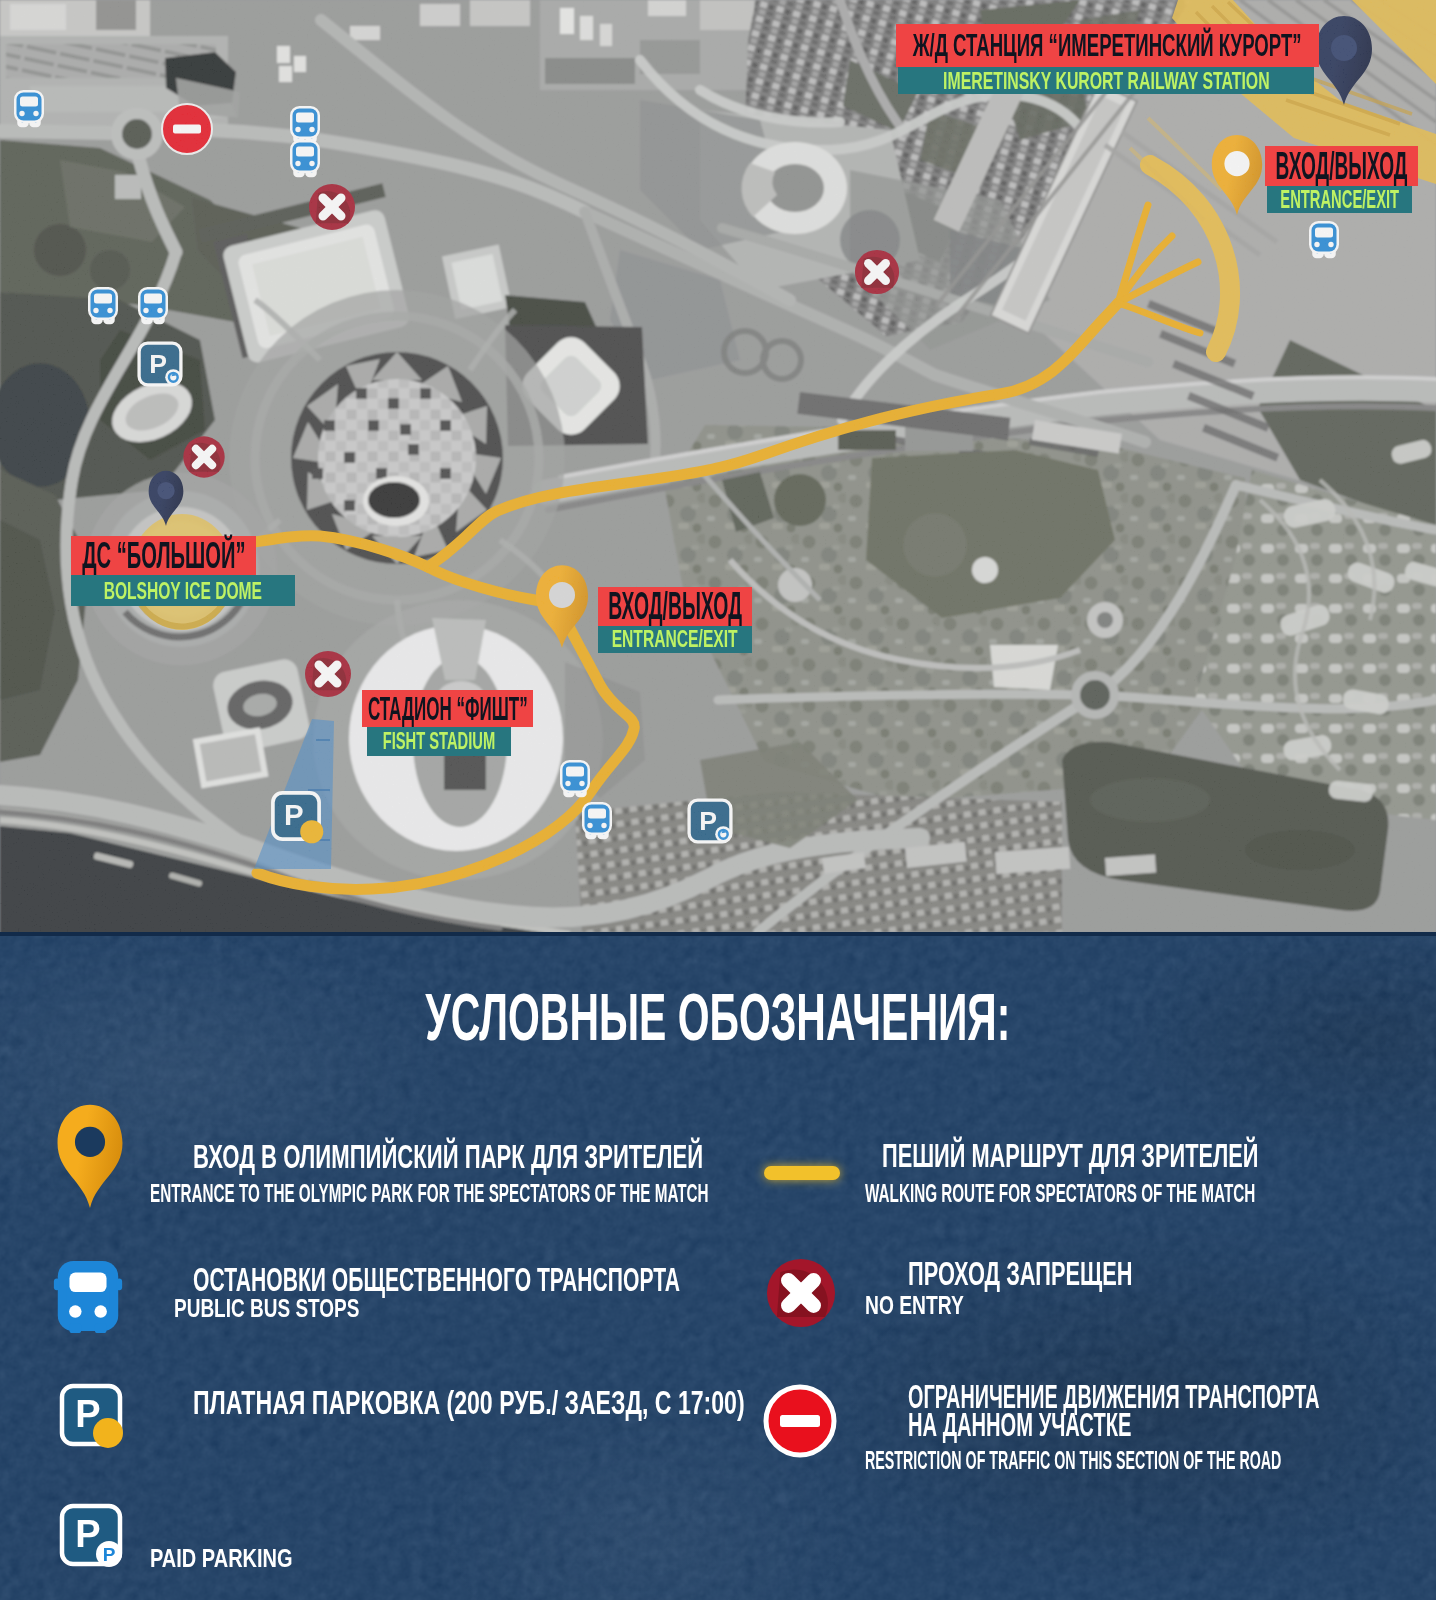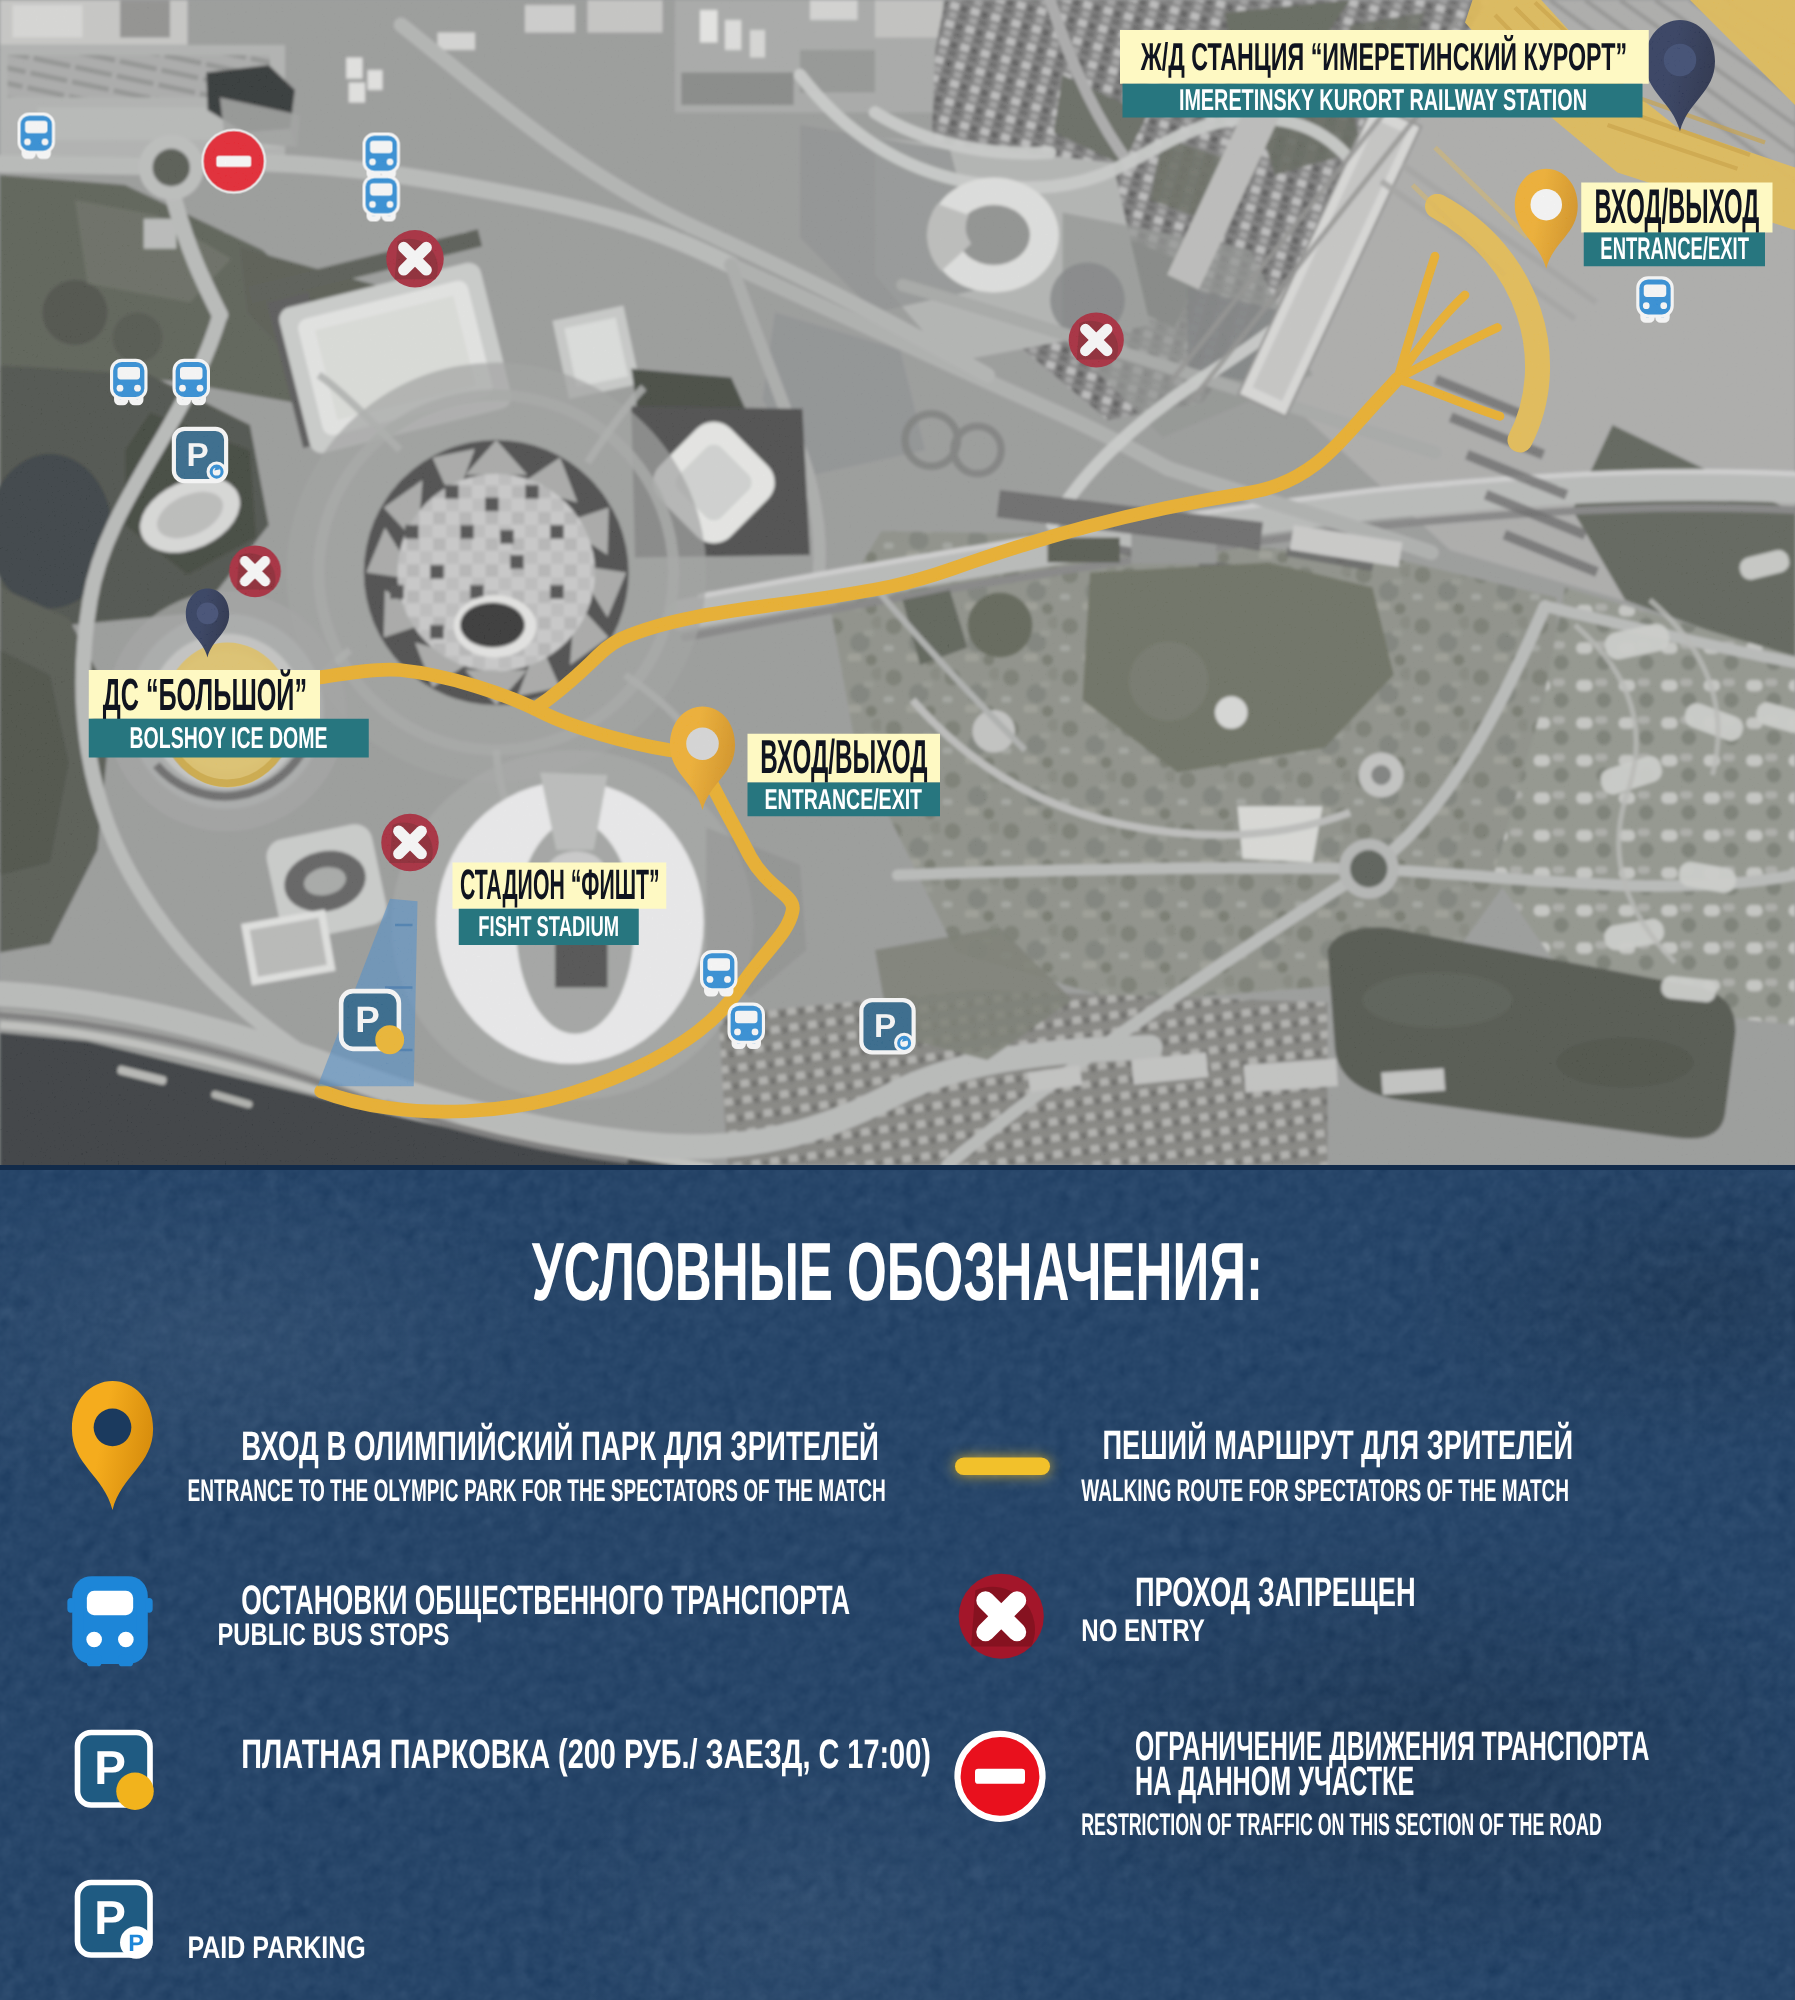--- a/index.html
+++ b/index.html
@@ -1,22 +1,22 @@
 <!DOCTYPE html>
 <html><head>
 <meta charset="utf-8">
 <style>
 html,body{margin:0;padding:0;background:#1b3a5e;}
 body{width:1436px;height:1600px;overflow:hidden;position:relative;font-family:"Liberation Sans",sans-serif;}
 .abs{position:absolute;}
 .cx{display:inline-block;white-space:nowrap;transform-origin:center center;}
 .cl{display:inline-block;white-space:nowrap;transform-origin:left center;}
 .flexc{display:flex;align-items:center;justify-content:center;}
-.wbox{background:#fef9c3;color:#10141f;}
-.tbox{background:#27767f;color:#ffffff;}
+.wbox{background:#ef4444;color:#10141f;}
+.tbox{background:#27767f;color:#bef264;}
 .lgRU{color:#fff;font-weight:bold;font-size:33px;line-height:1;margin-left:43px;}
 .lgEN{color:#fff;font-weight:bold;font-size:25px;line-height:1;}
 </style>
 </head>
 <body>
 
 <div class="abs" style="left:0;top:0;width:1436px;height:932px;background:#8e9192;overflow:hidden;">
 <svg width="1436" height="932" viewBox="0 0 1436 932" xmlns="http://www.w3.org/2000/svg">
 <defs>
 <pattern id="cityPat" width="17" height="15" patternUnits="userSpaceOnUse" patternTransform="rotate(16)">

